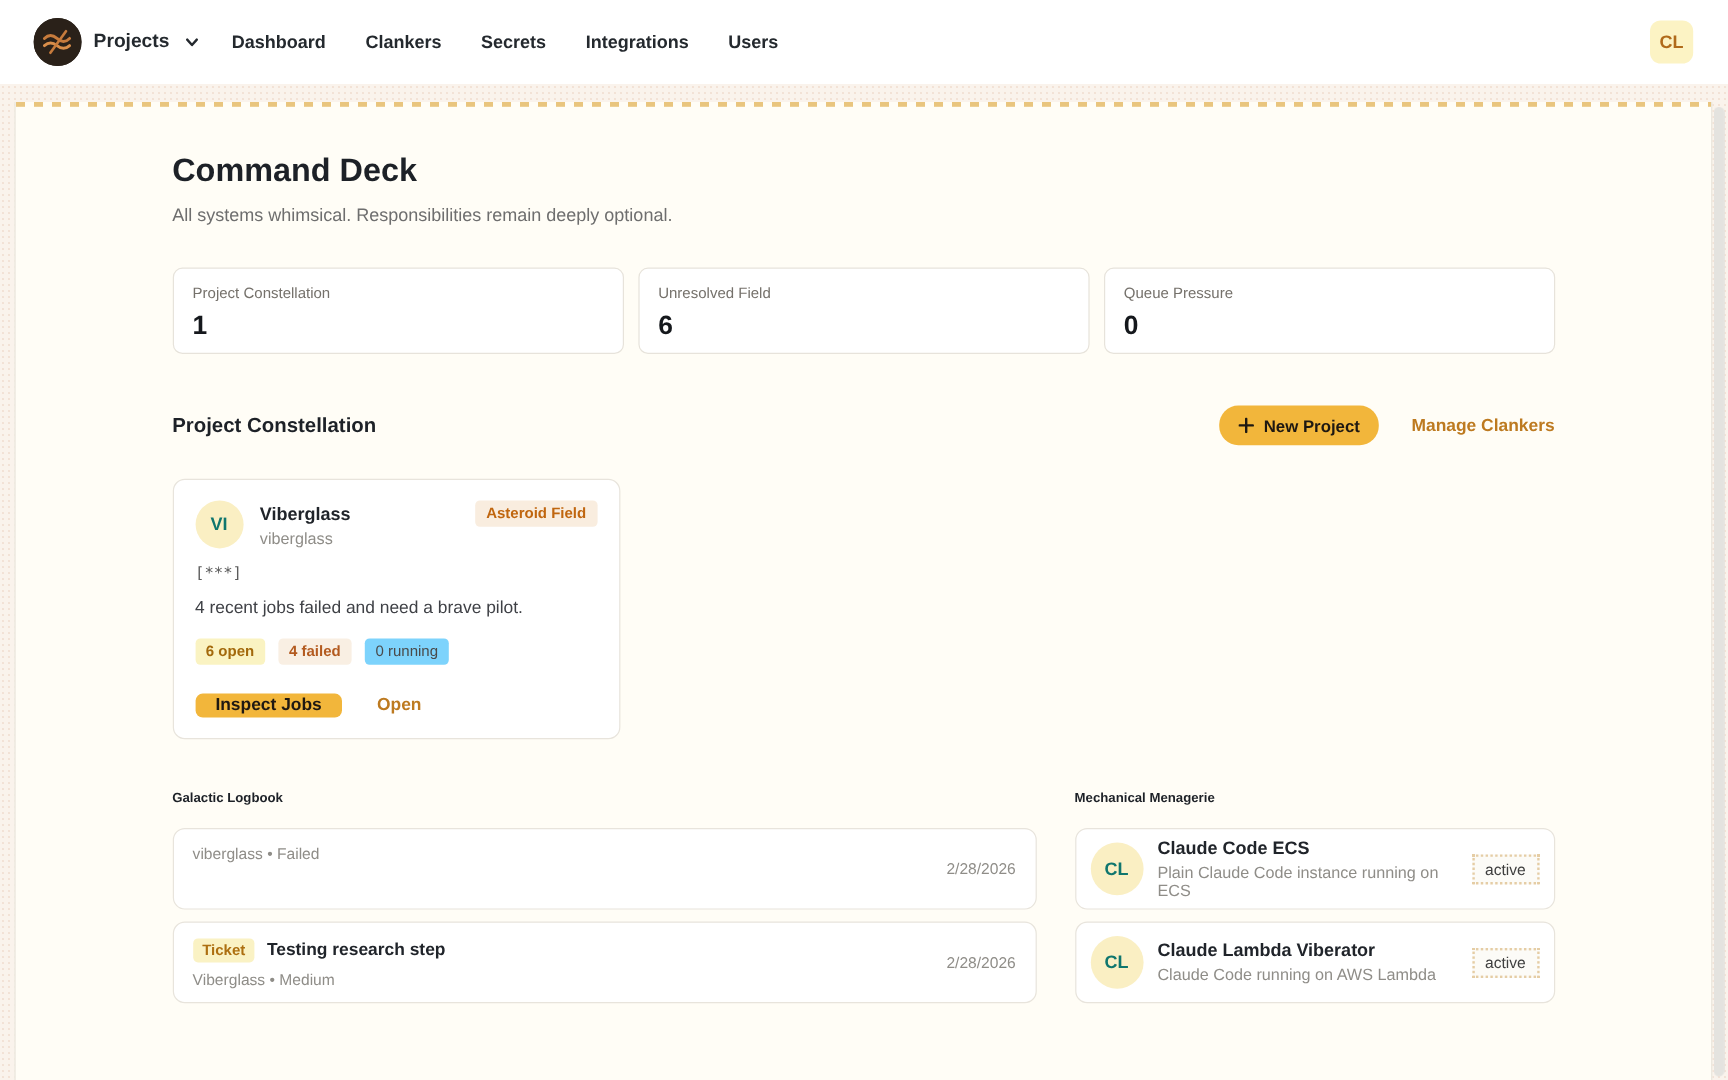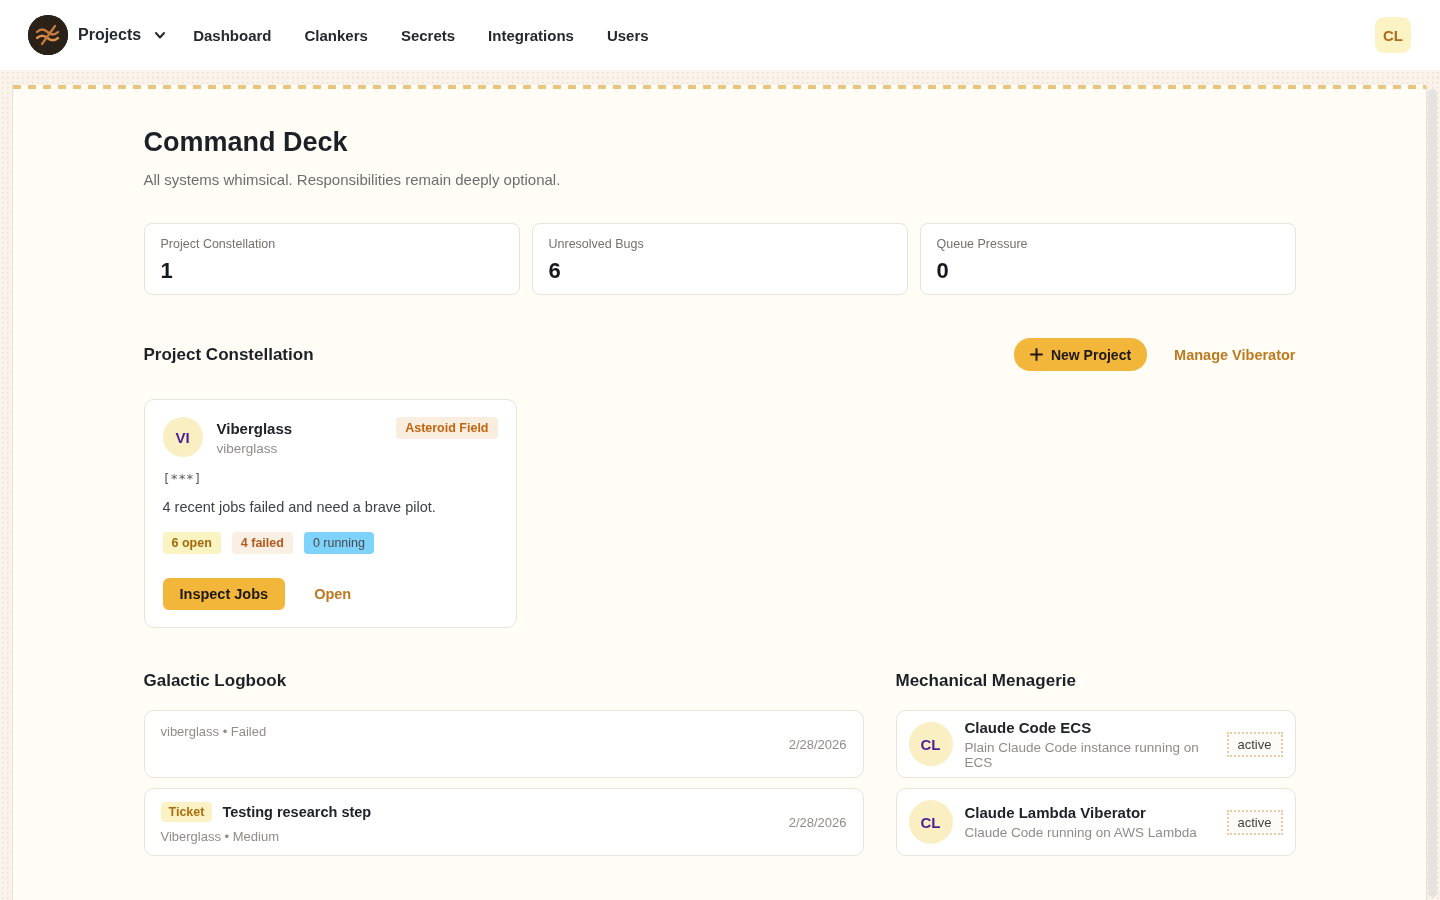--- a/index.html
+++ b/index.html
@@ -79,21 +79,21 @@
     text-decoration: none; cursor: pointer;
   }
 
   
   .project-card {
     width: 373px; background: #FFFFFF; border: 1px solid #E8E4DC;
     border-radius: 10px; padding: 17px 18px; margin-bottom: 43px;
   }
   .pc-head { display: flex; gap: 14px; margin-bottom: 14px; }
   .avatar-circle {
-    border-radius: 50%; background: #FAEFC3; color: #4c1d95;
+    border-radius: 50%; background: #FAEFC3; color: #0f766e;
     font-weight: 700; display: flex; align-items: center; justify-content: center;
     flex: 0 0 auto;
   }
   .av-40 { width: 40px; height: 40px; font-size: 15px; }
   .av-44 { width: 44px; height: 44px; font-size: 15px; }
   .pc-name { font-size: 15px; font-weight: 700; margin-top: 3px; }
   .pc-slug { font-size: 13.5px; color: #8F8D88; margin-top: 4px; }
   .env-badge {
     margin-left: auto; align-self: flex-start;
     background: #F9EDDF; color: #C0660F; font-weight: 700; font-size: 12.5px;
@@ -109,27 +109,27 @@
     padding: 7px 10px; font-size: 13px; color: #6B6B6B; margin-bottom: 18px;
   }
   .counts { display: flex; gap: 11px; margin-bottom: 24px; }
   .count-pill { font-size: 12.5px; padding: 4px 9px; border-radius: 4px; }
   .count-open { background: #FAF3C2; color: #A3690B; font-weight: 700; }
   .count-failed { background: #F9EFE3; color: #B35A1F; font-weight: 700; }
   .count-running { background: #7dd3fc; color: #4A4A4A; }
   .pc-actions { display: flex; align-items: center; gap: 29px; }
   .btn-inspect {
     background: #F2B63B; border: none; border-radius: 6px;
-    height: 32px; padding: 0 17px; font-family: inherit;
+    height: 20px; padding: 0 17px; font-family: inherit;
     font-size: 14.5px; font-weight: 700; color: #1E1812; cursor: pointer;
   }
 
   
   .two-col { display: grid; grid-template-columns: 720px 400px; gap: 32px; }
-  .col-title { font-size: 17px; font-weight: 700; margin: 0 0 19px; color: #1D2127; }
+  .col-title { font-size: 11px; font-weight: 700; margin: 0 0 19px; color: #1D2127; }
 
   .log-item {
     position: relative; background: #FFFFFF; border: 1px solid #E8E4DC;
     border-radius: 10px; height: 68px; padding: 13px 16px; margin-bottom: 10px;
   }
   .li-top { display: flex; align-items: center; gap: 10px; margin-bottom: 7px; }
   .li-badge { font-size: 12.5px; font-weight: 700; padding: 3px 8px; border-radius: 4px; }
   .badge-job { background: #F9EEE0; color: #C0660F; }
   .badge-ticket { background: #FAF2C4; color: #AD6F10; }
   .li-title { font-size: 14.5px; font-weight: 700; color: #20242A; }
@@ -192,41 +192,41 @@
     <div class="content">
       <h1 class="page-title">Command Deck</h1>
       <p class="page-subtitle">All systems whimsical. Responsibilities remain deeply optional.</p>
 
       <div class="stats">
         <div class="stat-card">
           <div class="stat-label">Project Constellation</div>
           <div class="stat-value">1</div>
         </div>
         <div class="stat-card">
-          <div class="stat-label">Unresolved Bugs</div>
+          <div class="stat-label">Unresolved Field</div>
           <div class="stat-value">6</div>
         </div>
         <div class="stat-card">
           <div class="stat-label">Queue Pressure</div>
           <div class="stat-value">0</div>
         </div>
       </div>
 
       <div class="section-head">
         <h2 class="section-title">Project Constellation</h2>
         <div class="section-actions">
           <button class="btn-amber">
             <span style="display:inline-flex;">
               <svg width="13" height="13" viewBox="0 0 13 13">
                   <path d="M6.5 1 V12 M1 6.5 H12" stroke="#1E1812" stroke-width="2" stroke-linecap="round"></path>
                 </svg>
             </span>
             <span>New Project</span>
           </button>
-          <a class="link-brown">Manage Viberator</a>
+          <a class="link-brown">Manage Clankers</a>
         </div>
       </div>
 
       <div class="project-card">
         <div class="pc-head">
           <div class="avatar-circle av-40">VI</div>
           <div>
             <div class="pc-name">Viberglass</div>
             <div class="pc-slug">viberglass</div>
           </div>

